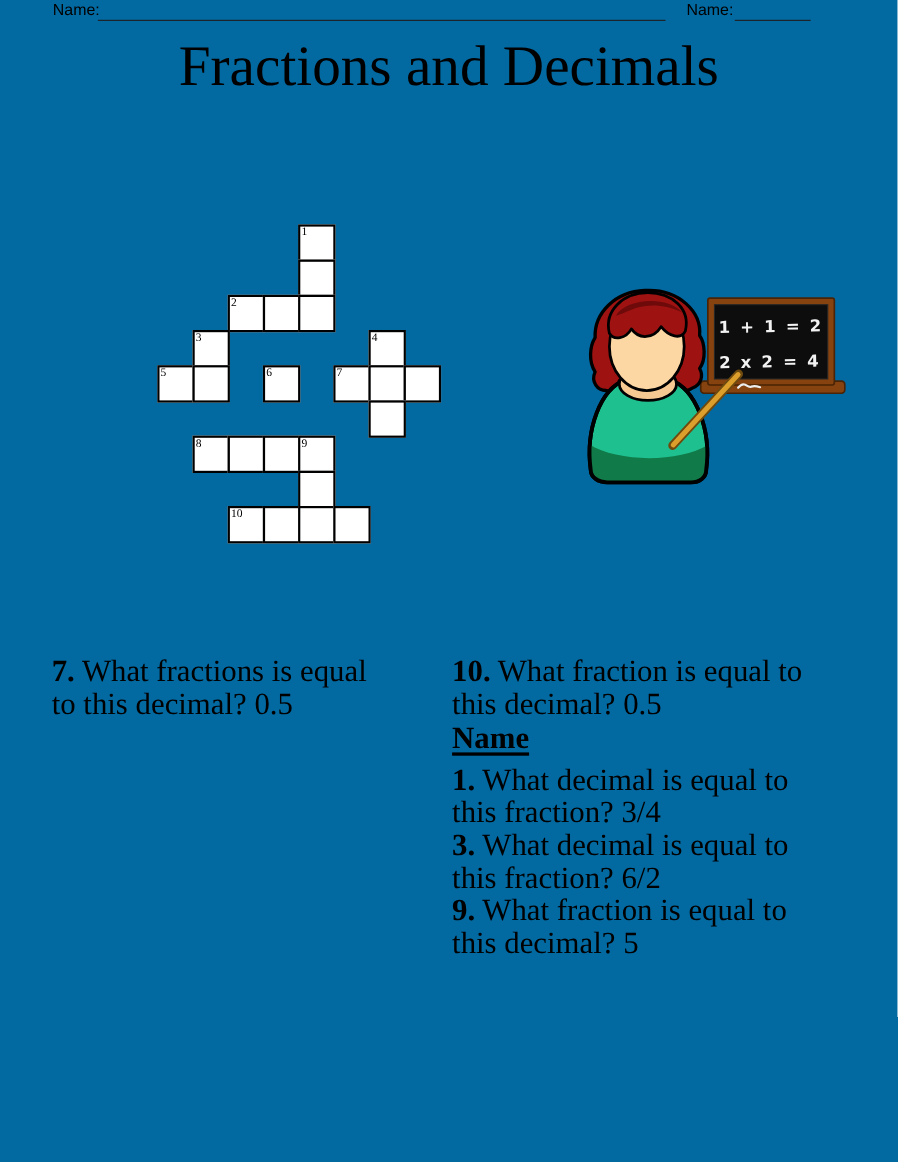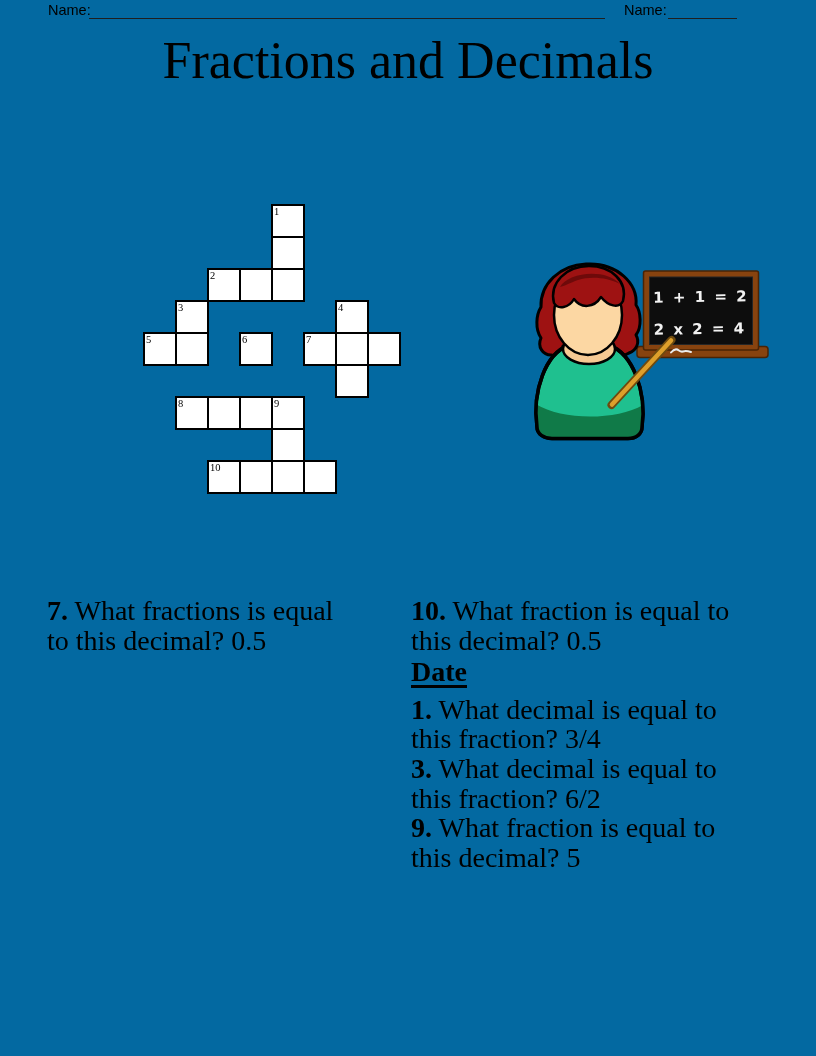--- a/index.html
+++ b/index.html
@@ -125,19 +125,19 @@
       <line x1="611.5" y1="405" x2="671.5" y2="340" stroke="#6e4a0f" stroke-width="8" stroke-linecap="round"></line>
       <line x1="612" y1="404.5" x2="671" y2="340.5" stroke="#dd9f2b" stroke-width="4.5" stroke-linecap="round"></line>
     </g>
   </svg>
 
   <div class="col col-left">
       <p class="clue"><b class="clue-num">7.</b> What fractions is equal to this decimal? 0.5</p>
     </div>
   <div class="col col-right">
       <p class="clue"><b class="clue-num">10.</b> What fraction is equal to this decimal? 0.5</p>
-      <div class="clue-heading">Date</div>
+      <div class="clue-heading">Name</div>
       <p class="clue"><b class="clue-num">1.</b> What decimal is equal to this fraction? 3/4</p>
       <p class="clue"><b class="clue-num">3.</b> What decimal is equal to this fraction? 6/2</p>
       <p class="clue"><b class="clue-num">9.</b> What fraction is equal to this decimal? 5</p>
     </div>
 
 </div>
 
 </body></html>

